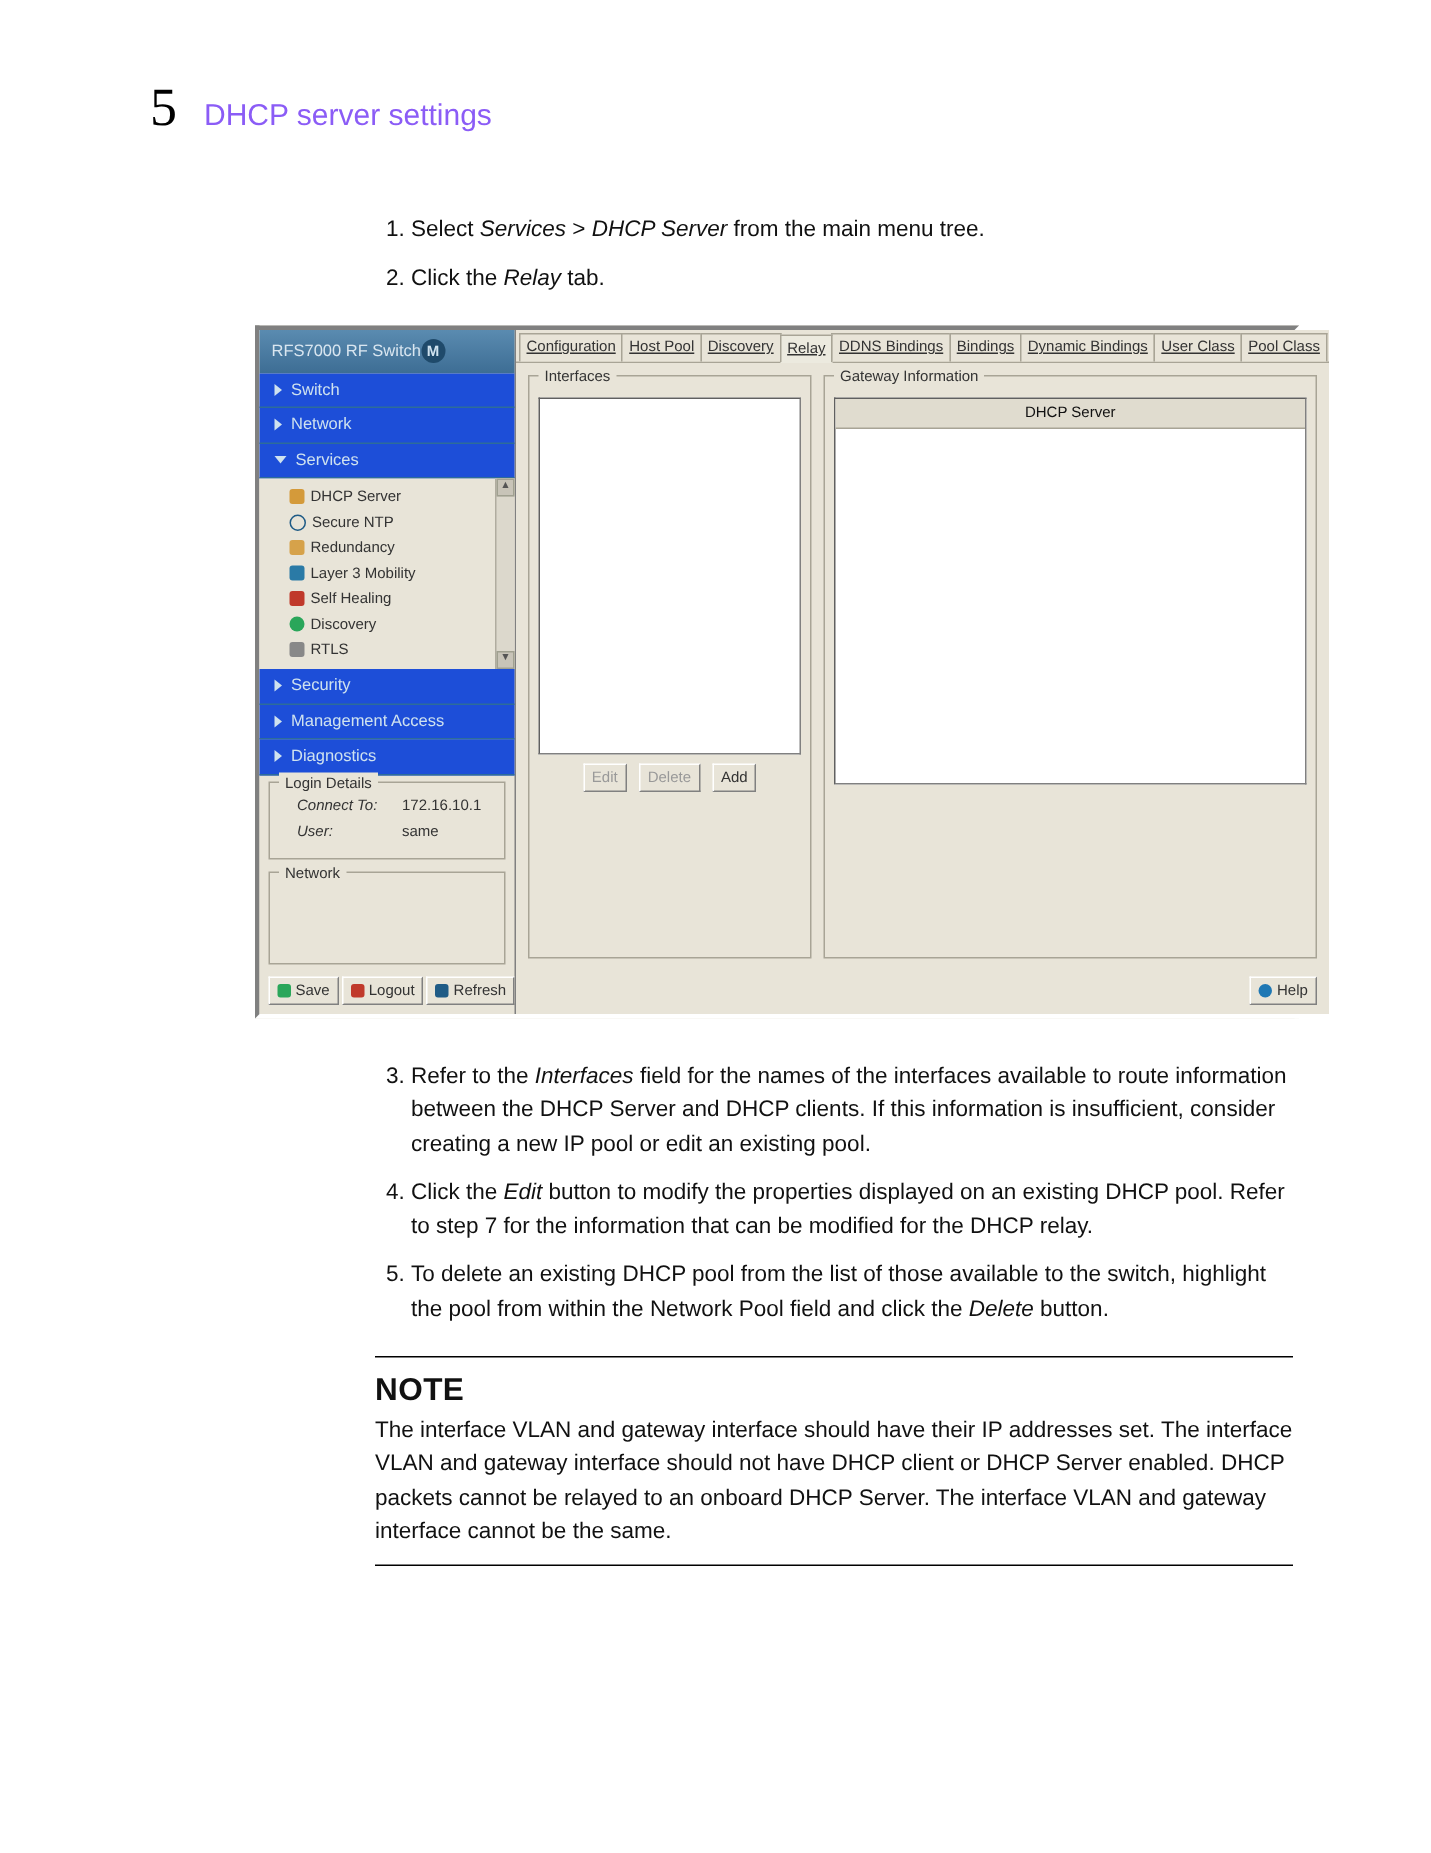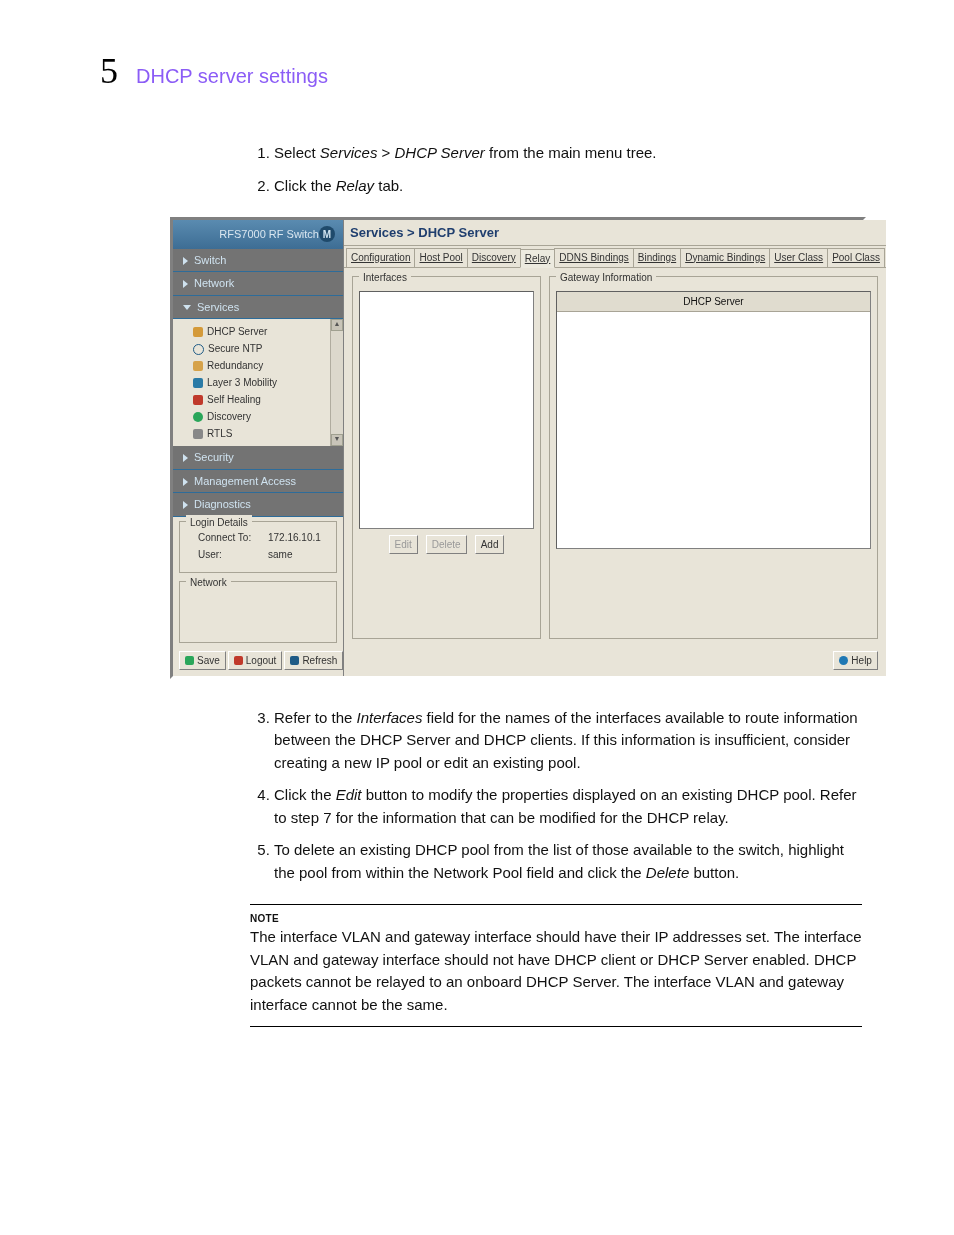--- a/index.html
+++ b/index.html
@@ -64,36 +64,36 @@
     flex-direction: column;
     background: #e8e4d8;
     border-right: 1px solid #808080;
   }
   .brand-bar {
     background: linear-gradient(#5a8bb0, #3d6d94);
     color: #d9e6f0;
     padding: 6px 8px;
     display: flex;
     align-items: center;
-    justify-content: flex-end;
+    justify-content: flex-start;
     font-size: 11px;
   }
   .brand-logo {
     width: 16px; height: 16px; border-radius: 50%;
     background: #1f4a6b;
     display: inline-flex; align-items: center; justify-content: center;
     color: #cfe2ef; font-size: 10px; font-weight: bold;
   }
   .nav {
     flex: 1;
     display: flex;
     flex-direction: column;
   }
   .nav-item {
-    background: #737373;
+    background: #1d4ed8;
     color: #cfe2ef;
     padding: 3px 10px;
     border-bottom: 1px solid #2d6c9a;
     font-size: 11px;
   }
   .nav-item .arrow {
     display: inline-block; width: 0; height: 0;
     border-top: 4px solid transparent;
     border-bottom: 4px solid transparent;
     border-left: 5px solid #cfe2ef;
@@ -153,21 +153,21 @@
     position: relative;
   }
   .panel-group .legend {
     position: absolute;
     top: -7px; left: 6px;
     background: #e8e4d8;
     padding: 0 4px;
     color: #333;
   }
   .login-row { display:flex; margin: 2px 0 2px 10px; }
-  .login-row .lbl { width: 70px; }
+  .login-row .lbl { width: 70px; font-style: italic; }
 
   .foot-btns {
     display: flex;
     gap: 2px;
     padding: 4px 6px 6px 6px;
     justify-content: flex-start;
   }
   .win-btn {
     background: #e8e4d8;
     border: 1px solid #808080;
@@ -274,21 +274,21 @@
   }
 
   .note-block {
     border-top: 1px solid #000;
     border-bottom: 1px solid #000;
     padding: 6px 0 10px 0;
     margin-top: 20px;
   }
   .note-title {
     font-weight: bold;
-    font-size: 10px;
+    font-size: 21px;
     letter-spacing: 0.3px;
   }
 </style>
 </head>
 <body>
 
 <div class="page">
 
   <div class="header-row">
     <div class="chapter-num">5</div>
@@ -364,21 +364,20 @@
                 </span>
               <span class="win-btn">
                   <span class="mini-icon mi-refresh"></span>
                   <span>Refresh</span>
                 </span>
             </div>
           </div>
         </div>
 
         <div class="shot-right">
-          <div class="crumb">Services &gt; DHCP Server</div>
           <div class="tabs">
             <div class="tab">Configuration</div>
             <div class="tab">Host Pool</div>
             <div class="tab">Discovery</div>
             <div class="tab active">Relay</div>
             <div class="tab">DDNS Bindings</div>
             <div class="tab">Bindings</div>
             <div class="tab">Dynamic Bindings</div>
             <div class="tab">User Class</div>
             <div class="tab">Pool Class</div>

